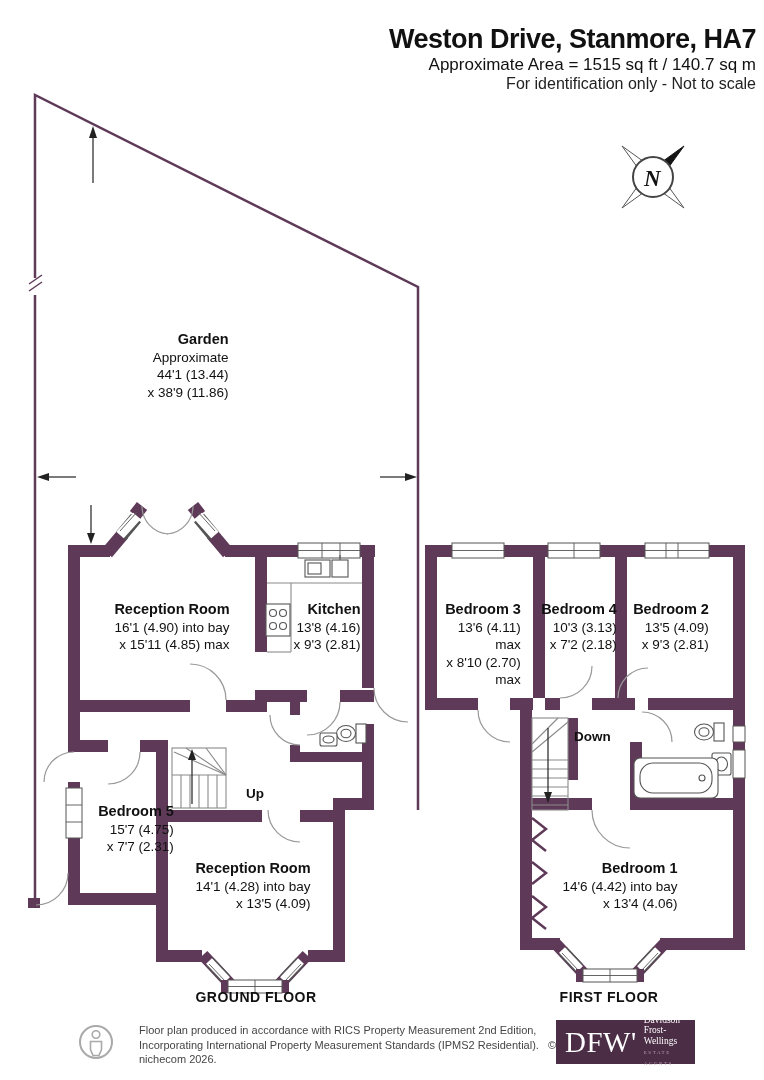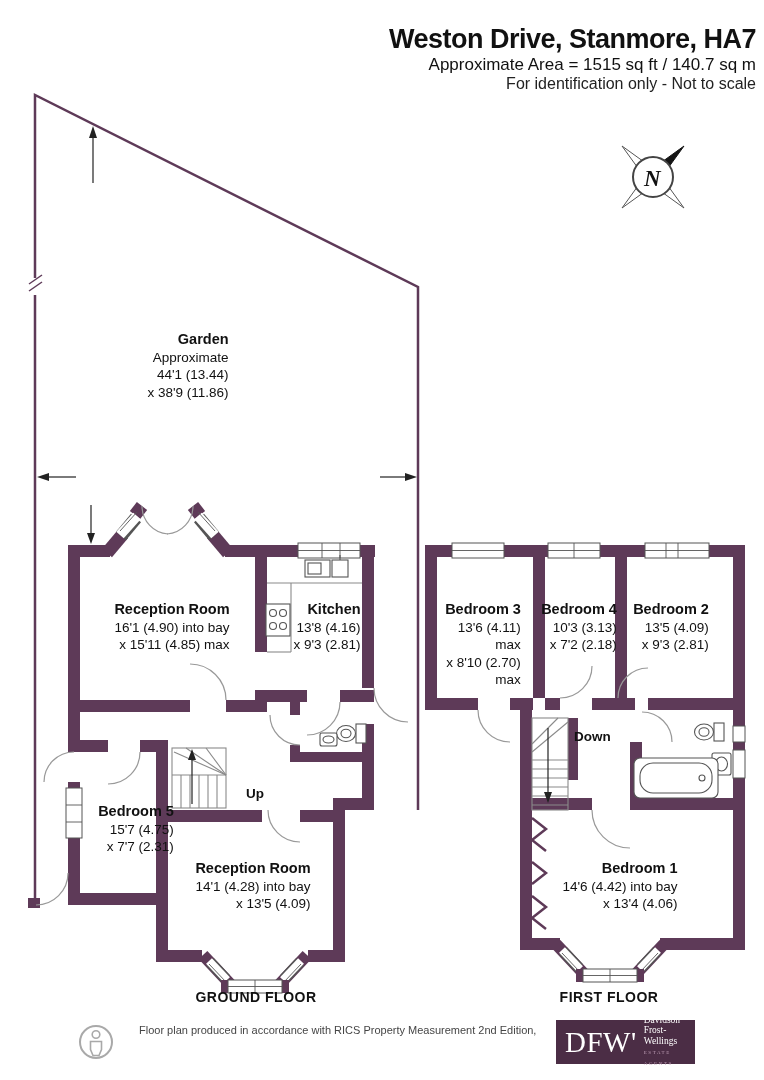--- a/index.html
+++ b/index.html
@@ -393,20 +393,23 @@
 </div>
 
 <div class="updown" style="left:230px;top:786px;margin-left:16px;">Up</div>
 <div class="updown" style="left:574px;top:729px;">Down</div>
 
 <div class="floor-label" style="left:256px;top:989px;">GROUND FLOOR</div>
 <div class="floor-label" style="left:609px;top:989px;">FIRST FLOOR</div>
 
 <div class="footer-text">
   <div>Floor plan produced in accordance with RICS Property Measurement 2nd Edition,</div>
+  <div>
+    <span>Incorporating International Property Measurement Standards (IPMS2 Residential).</span><span class="copyright">© nichecom 2026.</span>
+  </div>
 </div>
 
 <div class="dfw">
   <div class="initials">DFW'</div>
   <div class="names">
     <div>Davidson</div>
     <div>Frost-Wellings</div>
     <div class="tagline">ESTATE AGENTS</div>
   </div>
 </div>

